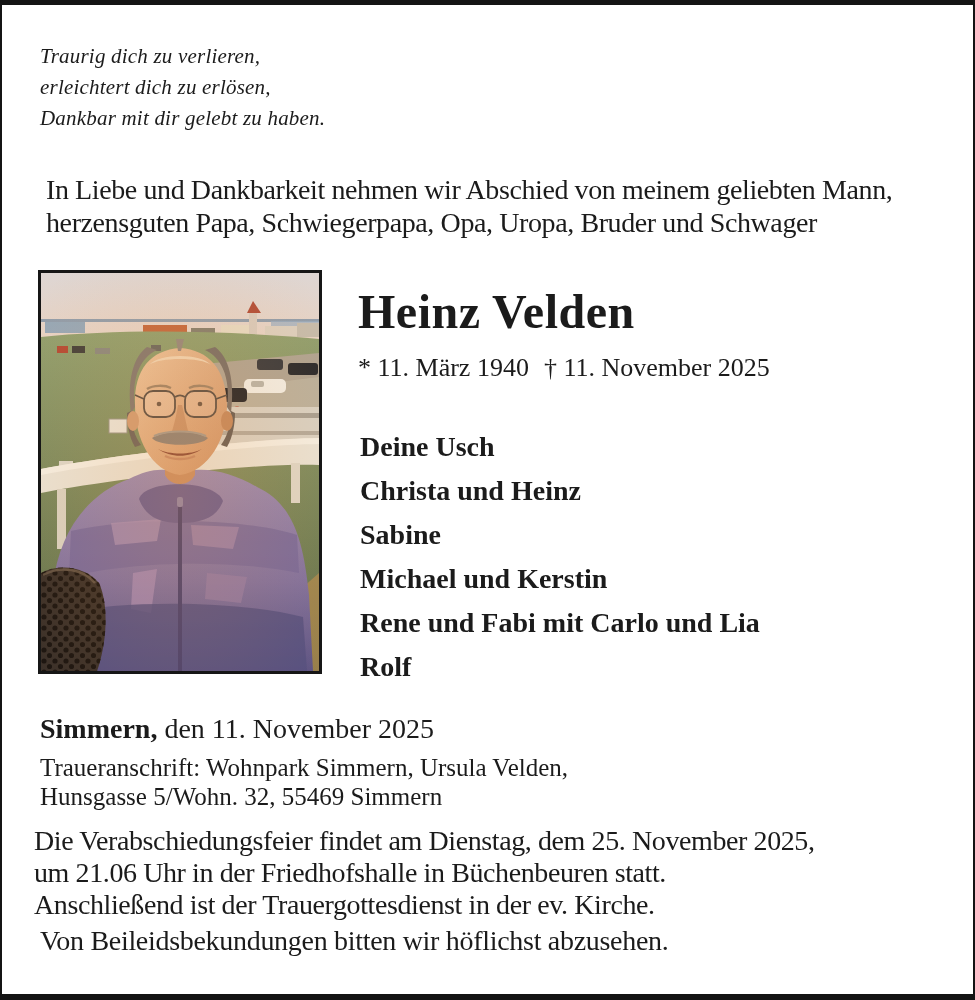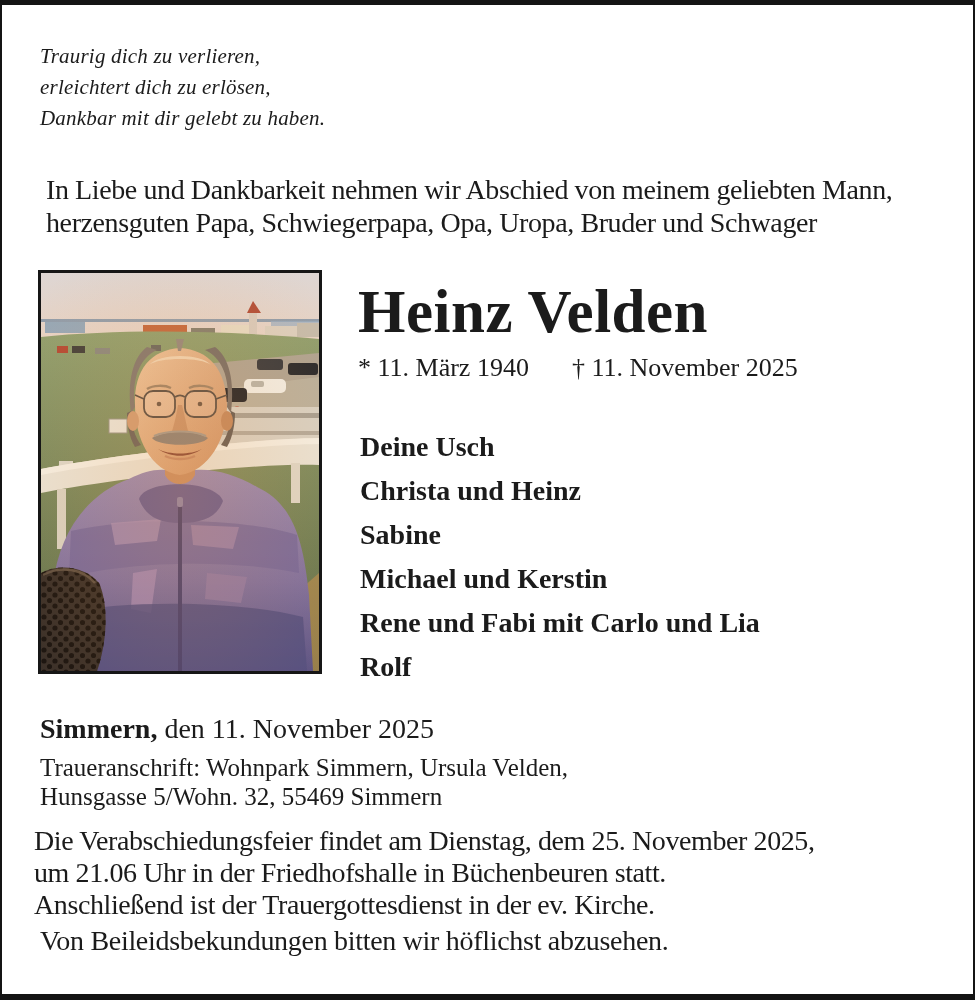--- a/index.html
+++ b/index.html
@@ -26,22 +26,22 @@
   .verse{left:38px;top:36px;font-style:italic;font-size:21px;line-height:31px;letter-spacing:0.2px;}
   .intro{left:44px;top:168px;font-size:28px;line-height:33px;letter-spacing:-0.4px;width:910px;}
 
   .photo-frame{
     left:36px;top:265px;width:278px;height:398px;
     border:3px solid #161616;
     background:#cbb9a8;
   }
   .photo-frame svg{display:block;width:278px;height:398px;}
 
-  .name{left:356px;top:276px;font-size:61px;font-weight:bold;line-height:61px;letter-spacing:0.5px;white-space:nowrap;}
-  .dates{left:356px;top:348px;font-size:26px;line-height:30px;white-space:nowrap;display:flex;gap:43px;}
+  .name{left:356px;top:276px;font-size:48px;font-weight:bold;line-height:61px;letter-spacing:0.5px;white-space:nowrap;}
+  .dates{left:356px;top:348px;font-size:26px;line-height:30px;white-space:nowrap;display:flex;gap:15px;}
   .family{left:358px;top:420px;font-size:28px;font-weight:bold;line-height:44px;white-space:nowrap;}
 
   .place-date{left:38px;top:708px;font-size:28px;line-height:32px;white-space:nowrap;}
   .place-date .b{font-weight:bold;}
   .address{left:38px;top:748px;font-size:25px;line-height:29px;width:900px;}
   .address .b{font-weight:normal;}
   .ceremony{left:32px;top:820px;font-size:28px;line-height:32px;letter-spacing:-0.4px;width:910px;}
   .condolence{left:38px;top:920px;font-size:28px;line-height:32px;letter-spacing:-0.3px;white-space:nowrap;}
 </style>
 </head>

